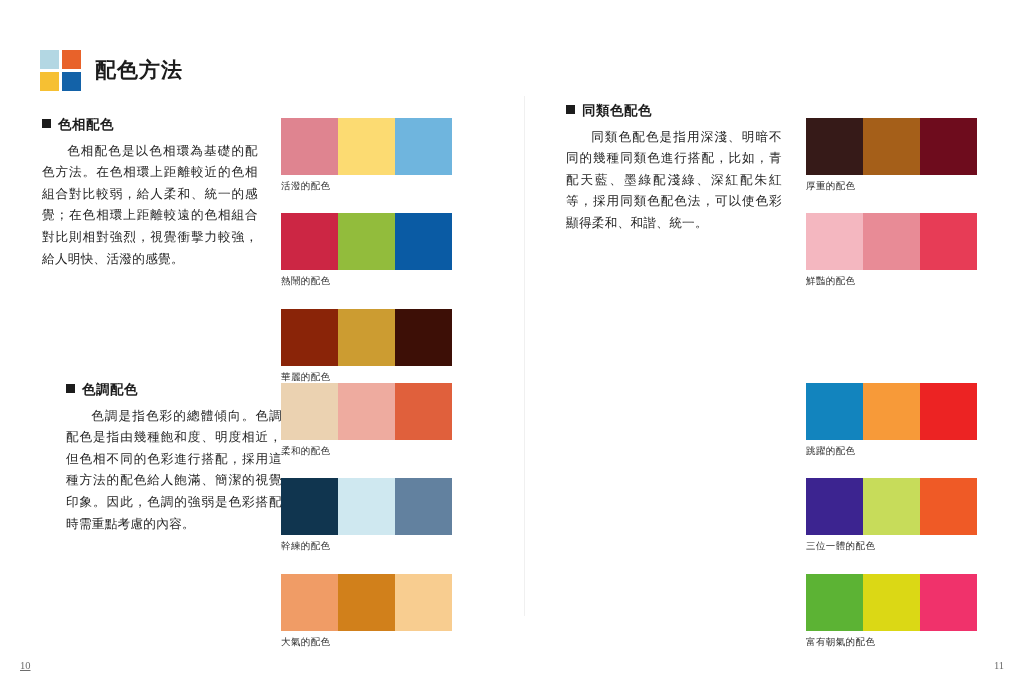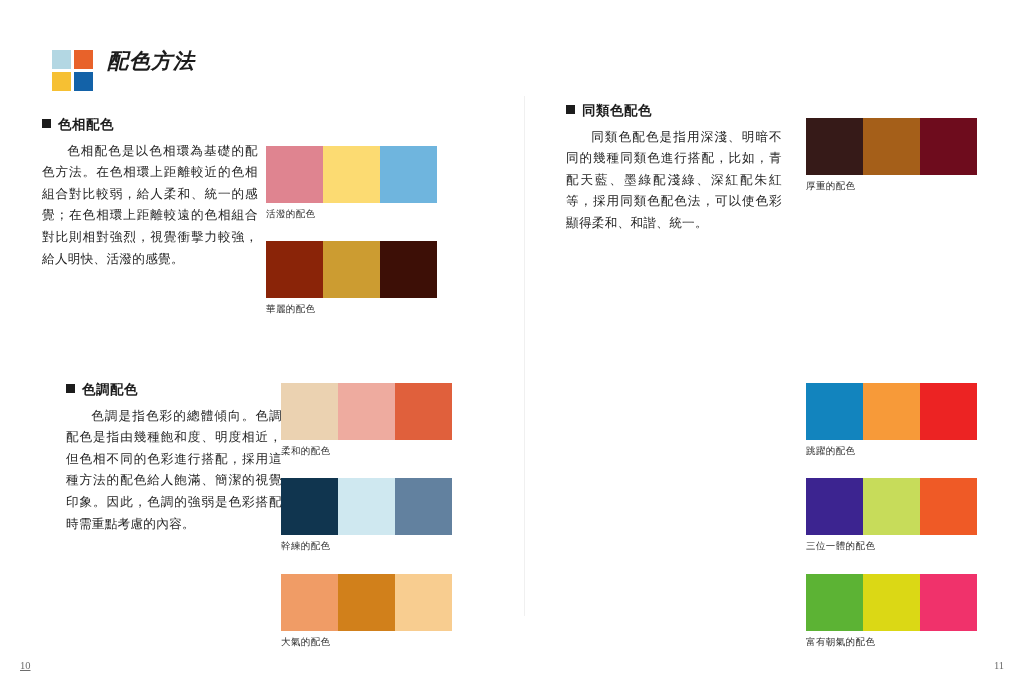--- a/index.html
+++ b/index.html
@@ -25,25 +25,25 @@
     left: 524px;
     top: 96px;
     width: 1px;
     height: 520px;
     background: #f0f0f0;
   }
 
   
   #masthead {
     position: absolute;
-    left: 52px;
+    left: 40px;
     top: 50px;
     display: flex;
+    align-items: center;
     gap: 14px;
-    font-style: italic;
   }
 
   #logo-grid {
     display: grid;
     grid-template-columns: 19px 19px;
     grid-template-rows: 19px 19px;
     gap: 3px;
   }
   #logo-grid span { display: block; width: 19px; height: 19px; }
 
@@ -91,21 +91,21 @@
     line-height: 1.72;
     color: #1f1f1f;
     text-align: justify;
     text-indent: 2em;
     font-family: "Liberation Serif", serif;
     letter-spacing: 0.3px;
   }
 
   
   .palette-col { position: absolute; }
-  .pal-tl { left: 266px; top: 118px; margin-top: 28px; }
+  .pal-tl { left: 281px; top: 118px; }
   .pal-tr { left: 806px; top: 118px; }
   .pal-bl { left: 281px; top: 383px; }
   .pal-br { left: 806px; top: 383px; }
 
   .palette-group { margin-bottom: 22px; }
   .palette-group:last-child { margin-bottom: 0; }
 
   .swatch-row {
     display: flex;
     width: 171px;
@@ -162,20 +162,28 @@
     <div class="palette-group">
       <div class="swatch-row">
         <div class="swatch" style="background:#df8490"></div>
         <div class="swatch" style="background:#fcdb72"></div>
         <div class="swatch" style="background:#6fb5de"></div>
       </div>
       <div class="palette-caption">活潑的配色</div>
     </div>
     <div class="palette-group">
       <div class="swatch-row">
+        <div class="swatch" style="background:#cc2644"></div>
+        <div class="swatch" style="background:#92bc3c"></div>
+        <div class="swatch" style="background:#0a5ba4"></div>
+      </div>
+      <div class="palette-caption">熱鬧的配色</div>
+    </div>
+    <div class="palette-group">
+      <div class="swatch-row">
         <div class="swatch" style="background:#8a2408"></div>
         <div class="swatch" style="background:#cc9c31"></div>
         <div class="swatch" style="background:#3d0f06"></div>
       </div>
       <div class="palette-caption">華麗的配色</div>
     </div>
   </div>
 
   <div class="section sec-tr">
     <div class="section-head">
@@ -187,20 +195,28 @@
 
   <div class="palette-col pal-tr">
     <div class="palette-group">
       <div class="swatch-row">
         <div class="swatch" style="background:#361a18"></div>
         <div class="swatch" style="background:#a55f19"></div>
         <div class="swatch" style="background:#6e0c1d"></div>
       </div>
       <div class="palette-caption">厚重的配色</div>
     </div>
+    <div class="palette-group">
+      <div class="swatch-row">
+        <div class="swatch" style="background:#f4b7c0"></div>
+        <div class="swatch" style="background:#e88b96"></div>
+        <div class="swatch" style="background:#e73c56"></div>
+      </div>
+      <div class="palette-caption">鮮豔的配色</div>
+    </div>
   </div>
 
   <div class="section sec-bl">
     <div class="section-head">
       <span class="bullet-square"></span>
       <span class="section-title">色調配色</span>
     </div>
     <p class="body-text">色調是指色彩的總體傾向。色調配色是指由幾種飽和度、明度相近，但色相不同的色彩進行搭配，採用這種方法的配色給人飽滿、簡潔的視覺印象。因此，色調的強弱是色彩搭配時需重點考慮的內容。</p>
   </div>
 

